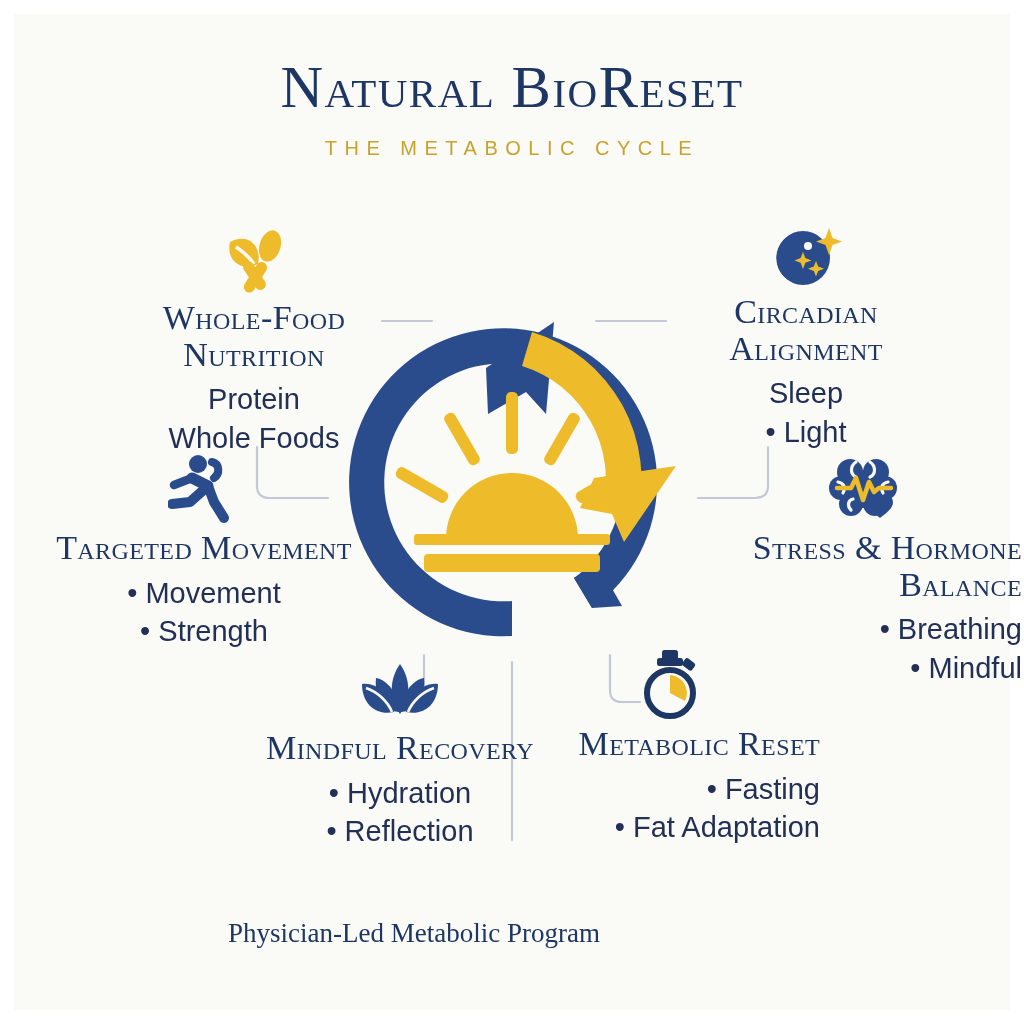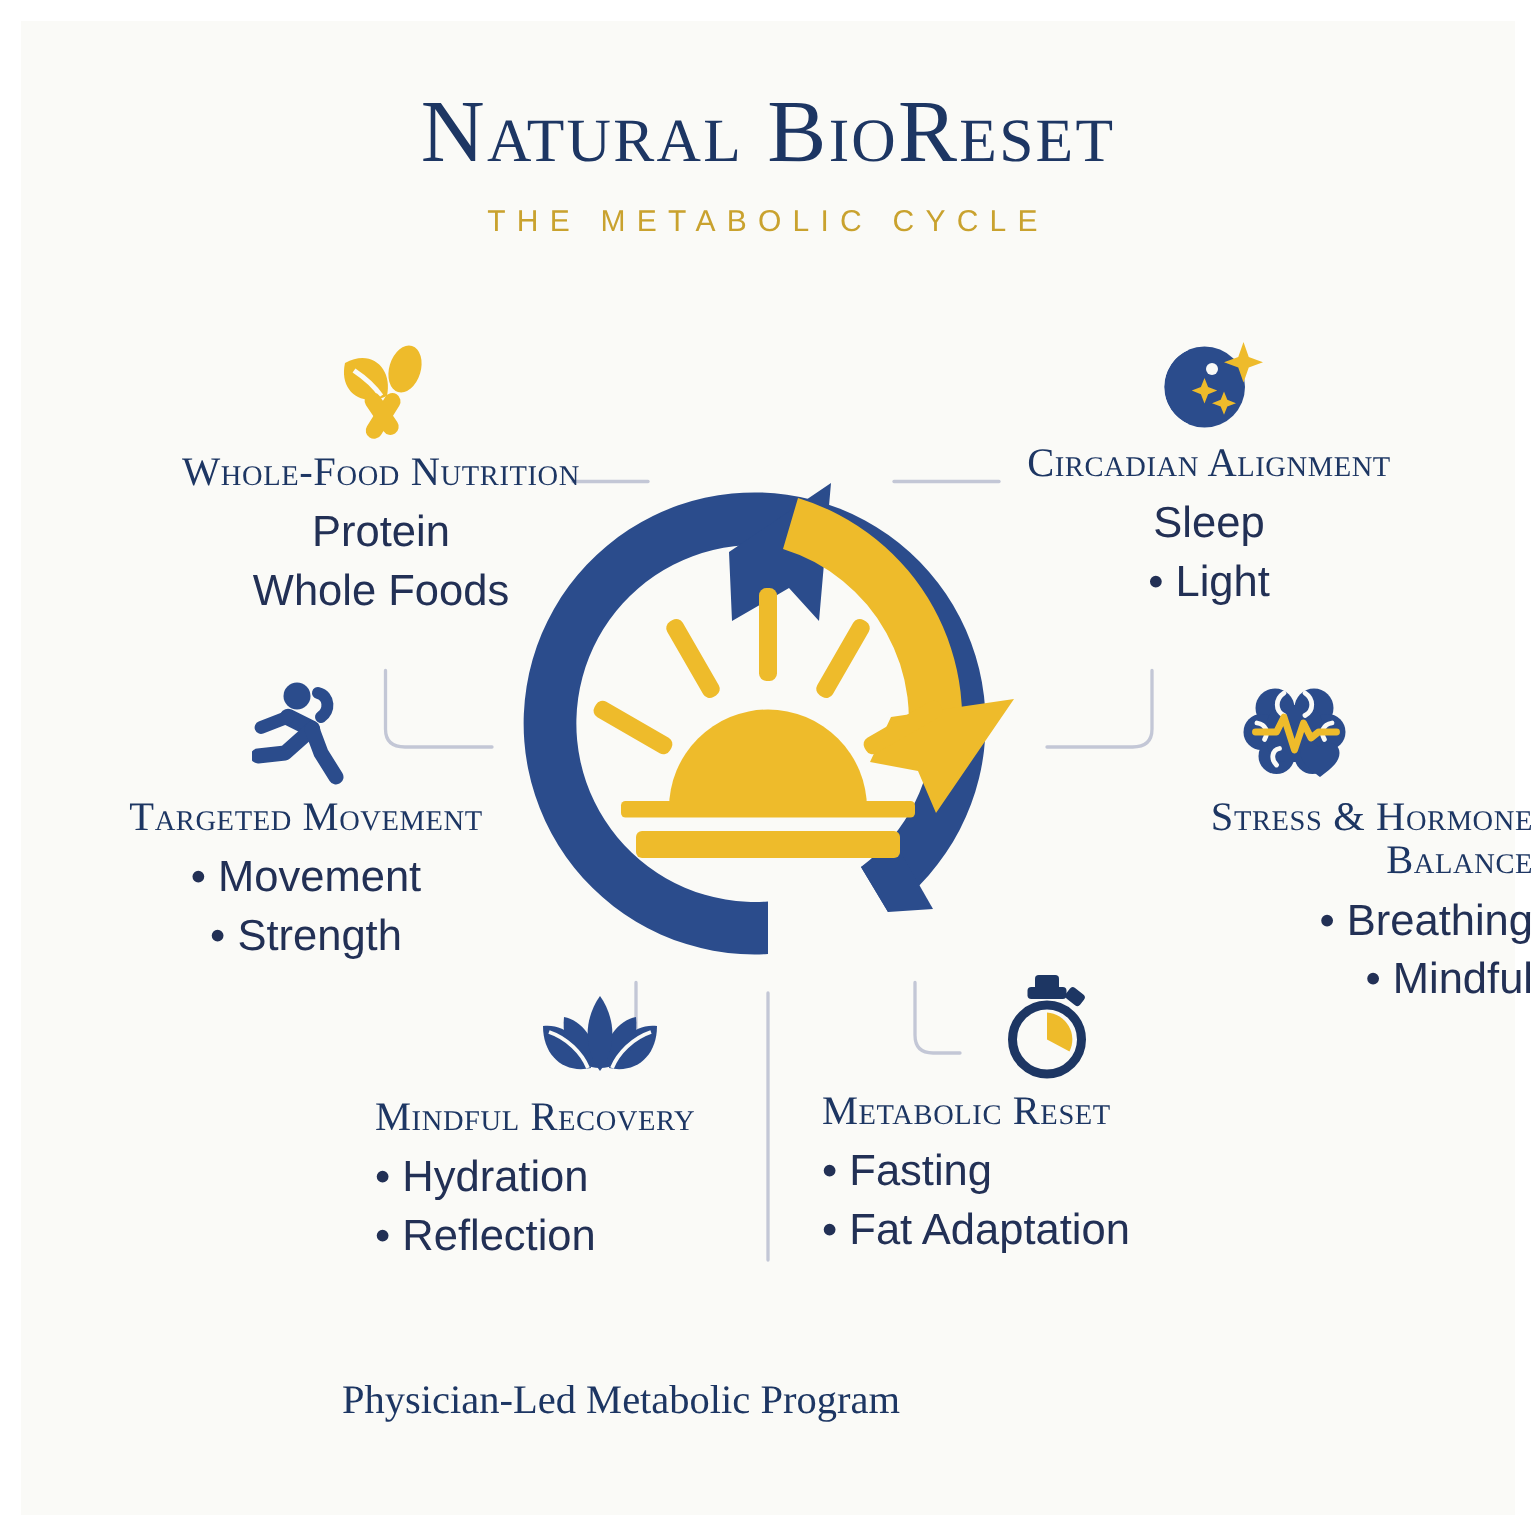--- a/index.html
+++ b/index.html
@@ -89,42 +89,42 @@
   }
   .node .icon-wrap {
     height: 74px;
     display: flex;
     align-items: flex-end;
     justify-content: center;
     margin-bottom: 4px;
   }
   .node .node-title {
     font-family: "Liberation Serif", serif;
-    font-size: 27px;
+    font-size: 34px;
     line-height: 1.08;
     color: #1d3663;
     font-variant: small-caps;
     letter-spacing: 0.4px;
   }
   .node .node-items {
     margin-top: 7px;
     font-family: "Liberation Sans", sans-serif;
     font-size: 29px;
     line-height: 1.33;
     color: #223055;
   }
   .node .node-items div { white-space: nowrap; }
 
   
   #node-nutrition { left: 104px; top: 222px; text-align: center; }
   #node-circadian { left: 656px; top: 216px; text-align: center; }
   #node-movement  { left:  54px; top: 452px; text-align: center; }
   #node-stress    { left: 704px; top: 452px; width: 318px; text-align: right; }
-  #node-mindful   { left: 250px; top: 652px; }
-  #node-metabolic { left: 548px; top: 648px; text-align: left; }
+  #node-mindful   { left: 250px; top: 652px; text-align: center; }
+  #node-metabolic { left: 520px; top: 648px; text-align: right; }
 </style>
 </head>
 <body>
 
 <div id="stage">
 
   <div id="panel"></div>
 
   <div id="header">
     <div id="title">Natural BioReset</div>

